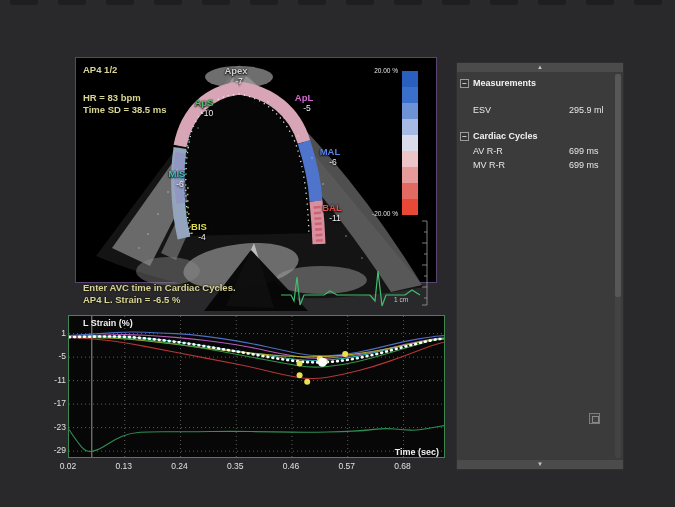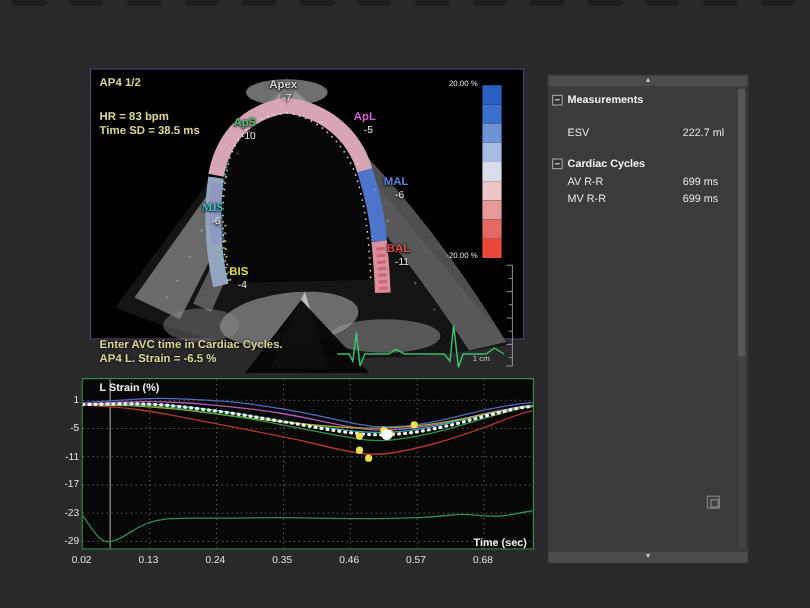--- a/index.html
+++ b/index.html
@@ -148,21 +148,21 @@
   </div>
   <div class="seg" style="left:228px; top:35px;">
     <span class="nm" style="color: rgb(212, 102, 212);">ApL</span>
     <span class="vl">-5</span>
   </div>
   <div class="seg" style="left:254px; top:89px;">
     <span class="nm" style="color: rgb(92, 130, 228);">MAL</span>
     <span class="vl">-6</span>
   </div>
   <div class="seg" style="left:101px; top:111px;">
-    <span class="nm" style="color: rgb(62, 198, 198); font-family: Liberation Serif, serif;">MIS</span>
+    <span class="nm" style="color: rgb(62, 198, 198);">MIS</span>
     <span class="vl">-6</span>
   </div>
   <div class="seg" style="left:123px; top:164px;">
     <span class="nm" style="color: rgb(222, 222, 80);">BIS</span>
     <span class="vl">-4</span>
   </div>
   <div class="seg" style="left:256px; top:145px;">
     <span class="nm" style="color: rgb(230, 76, 76);">BAL</span>
     <span class="vl">-11</span>
   </div>
@@ -237,21 +237,21 @@
 
 <div class="abs" id="meas-panel">
   <div class="strip" id="strip-top"><span>▲</span></div>
 
   <div class="m-header" style="top:15px;">
     <span class="collapse-box">−</span>
     <span>Measurements</span>
   </div>
   <div class="m-row" style="top:42px;">
     <span>ESV</span>
-    <span class="m-val">222.7 ml</span>
+    <span class="m-val">295.9 ml</span>
   </div>
 
   <div class="m-header" style="top:68px;">
     <span class="collapse-box">−</span>
     <span>Cardiac Cycles</span>
   </div>
   <div class="m-row" style="top:83px;">
     <span>AV R-R</span>
     <span class="m-val">699 ms</span>
   </div>

